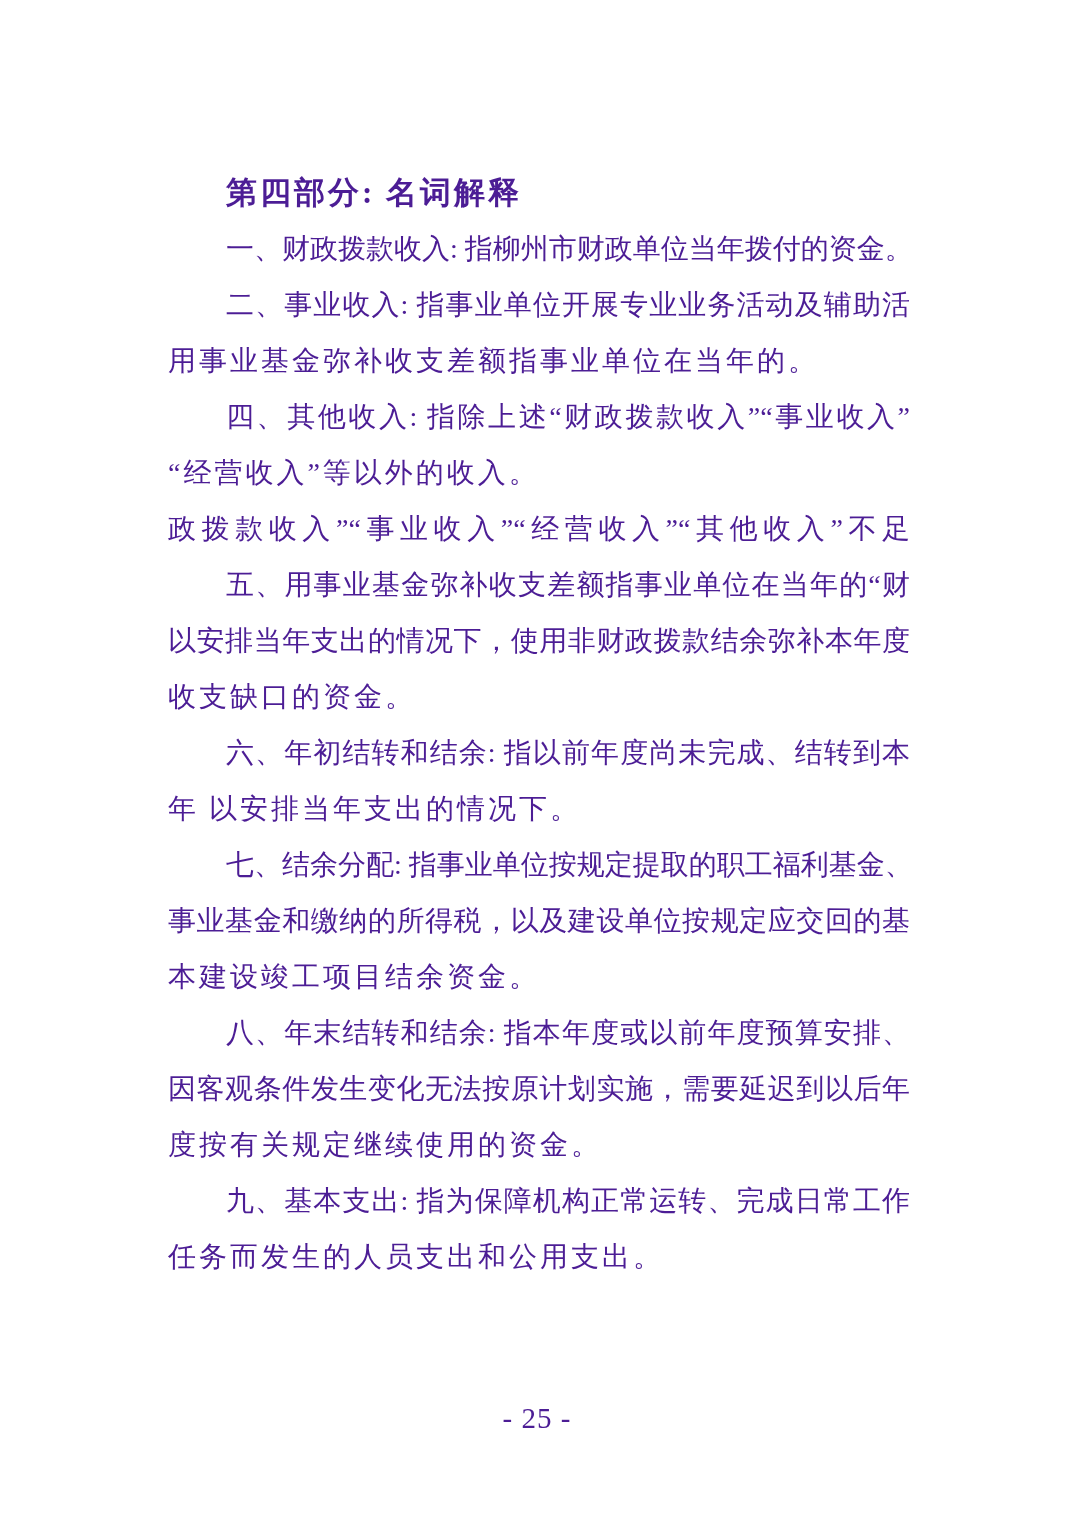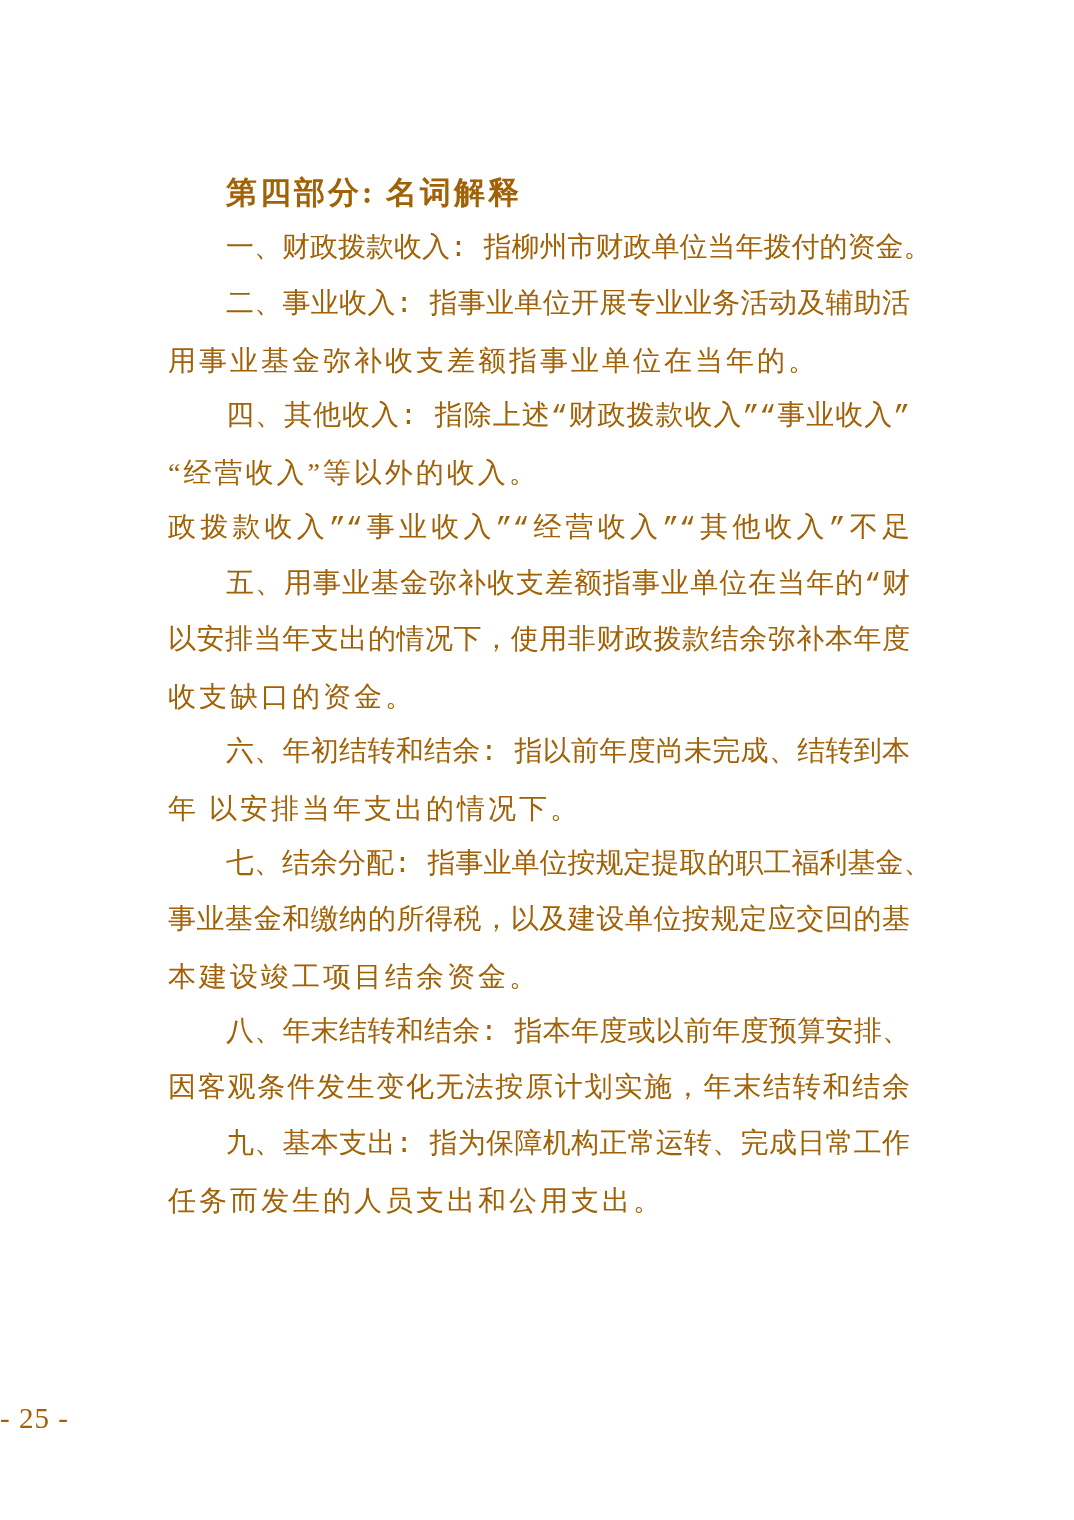--- a/index.html
+++ b/index.html
@@ -5,21 +5,21 @@
   html, body {
     margin: 0;
     padding: 0;
     background: #e8e8e8;
   }
   .page {
     position: relative;
     width: 1074px;
     height: 1520px;
     background: #ffffff;
-    color: #a16207;
+    color: #4c1d95;
     font-family: "Liberation Serif", "DejaVu Serif", serif;
     overflow: hidden;
   }
   .doc-body {
     position: absolute;
     left: 168px;
     top: 171px;
     width: 742px;
   }
   .doc-title {
@@ -39,29 +39,29 @@
     letter-spacing: 3px;
   }
   .line.indent {
     text-indent: 58px;
   }
   .line.justify {
     letter-spacing: 0;
     text-align: justify;
     text-align-last: justify;
     text-justify: inter-character;
-    font-family: Liberation Mono, monospace;
   }
   .page-footer {
     position: absolute;
     left: 0;
     right: 0;
     top: 1396px;
     height: 44px;
     line-height: 44px;
+    text-align: center;
     font-size: 29px;
     letter-spacing: 1px;
   }
 </style>
 </head>
 <body>
 
 <div class="page">
   <div class="doc-body">
     <div class="doc-title">第四部分: 名词解释</div>
@@ -74,19 +74,20 @@
         <div class="line justify">政拨款收入”“事业收入”“经营收入”“其他收入”不足</div>
         <div class="line indent justify">五、用事业基金弥补收支差额指事业单位在当年的“财</div>
         <div class="line justify">以安排当年支出的情况下，使用非财政拨款结余弥补本年度</div>
         <div class="line">收支缺口的资金。</div>
         <div class="line indent justify">六、年初结转和结余: 指以前年度尚未完成、结转到本</div>
         <div class="line">年 以安排当年支出的情况下。</div>
         <div class="line indent justify">七、结余分配: 指事业单位按规定提取的职工福利基金、</div>
         <div class="line justify">事业基金和缴纳的所得税，以及建设单位按规定应交回的基</div>
         <div class="line">本建设竣工项目结余资金。</div>
         <div class="line indent justify">八、年末结转和结余: 指本年度或以前年度预算安排、</div>
-        <div class="line justify">因客观条件发生变化无法按原计划实施，年末结转和结余</div>
+        <div class="line justify">因客观条件发生变化无法按原计划实施，需要延迟到以后年</div>
+        <div class="line">度按有关规定继续使用的资金。</div>
         <div class="line indent justify">九、基本支出: 指为保障机构正常运转、完成日常工作</div>
         <div class="line">任务而发生的人员支出和公用支出。</div>
       </div>
   </div>
   <div class="page-footer">- 25 -</div>
 </div>
 
 </body></html>

